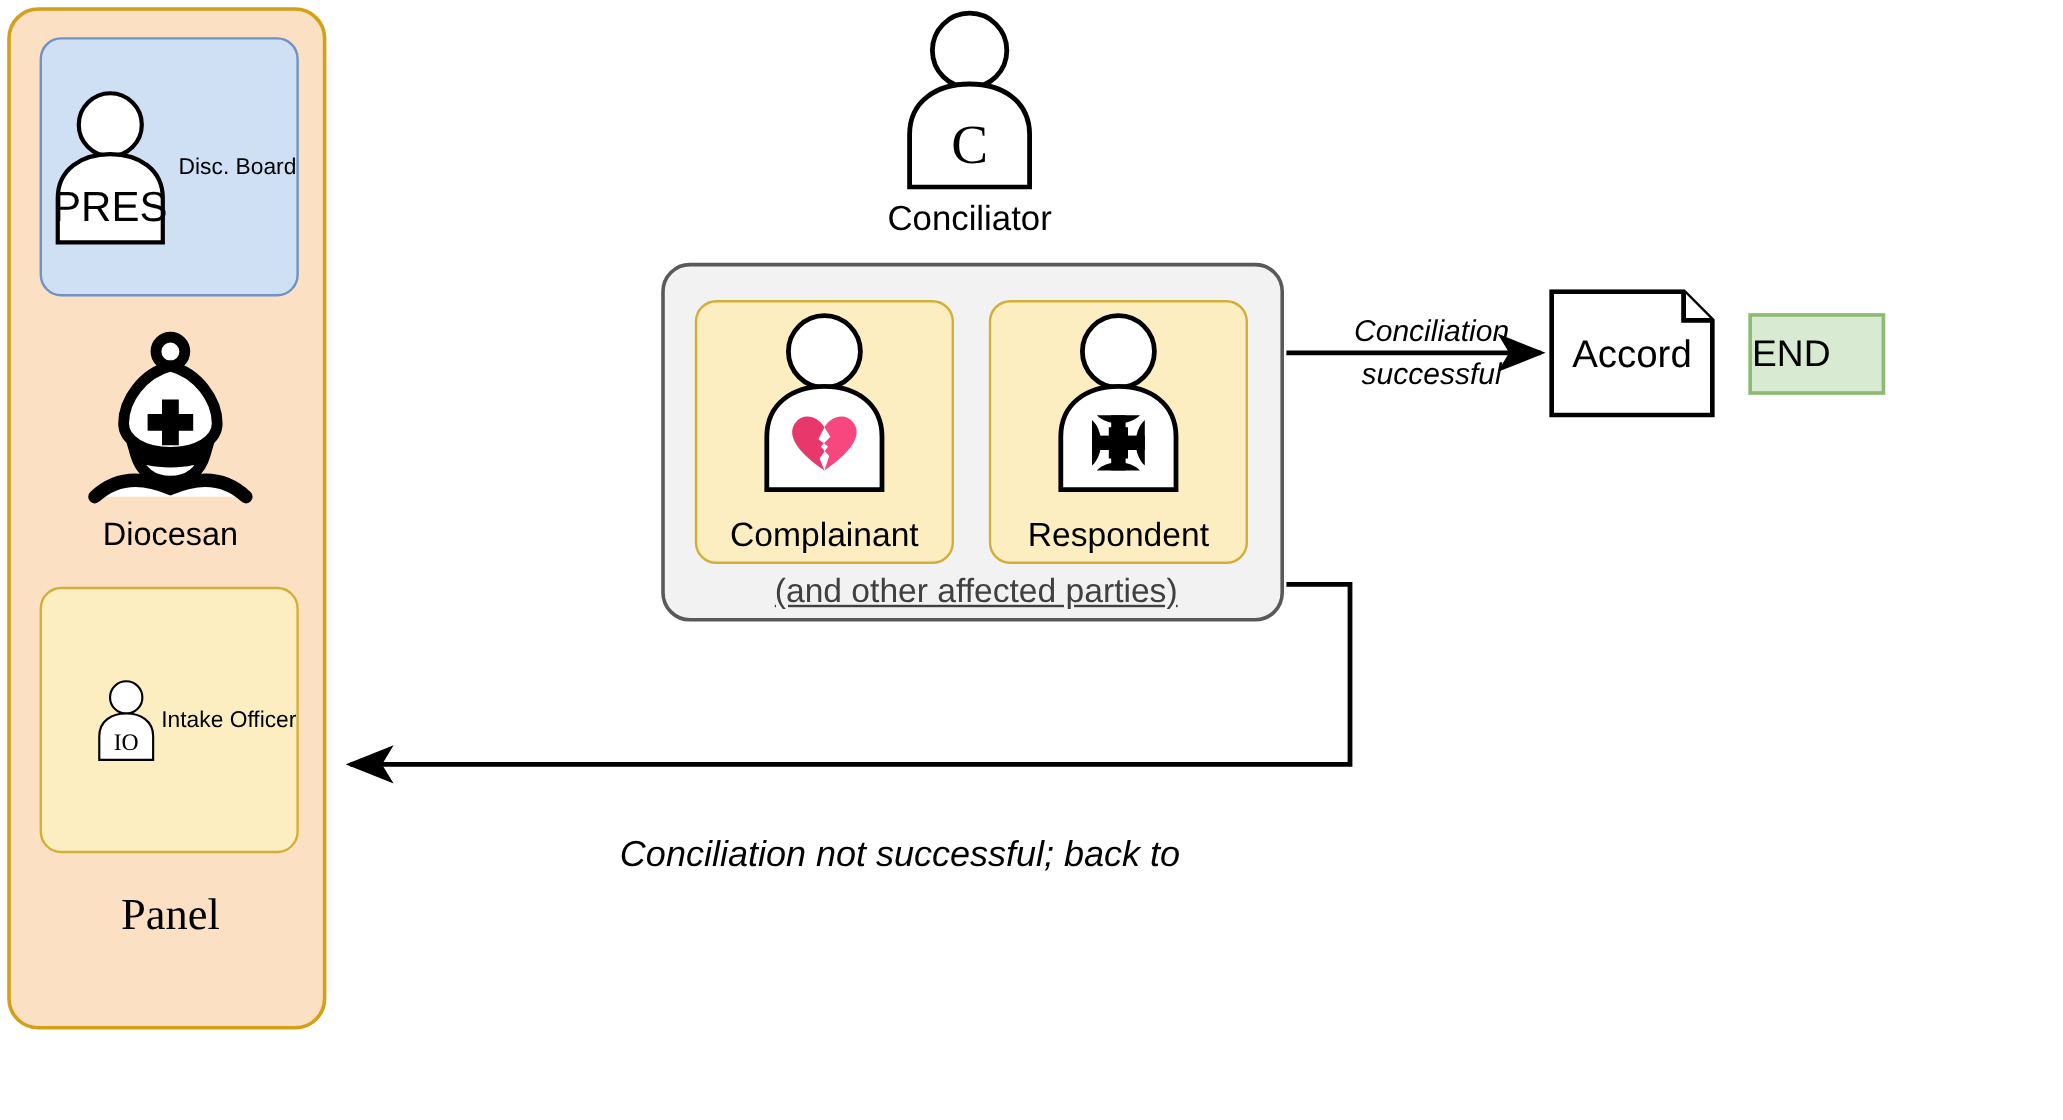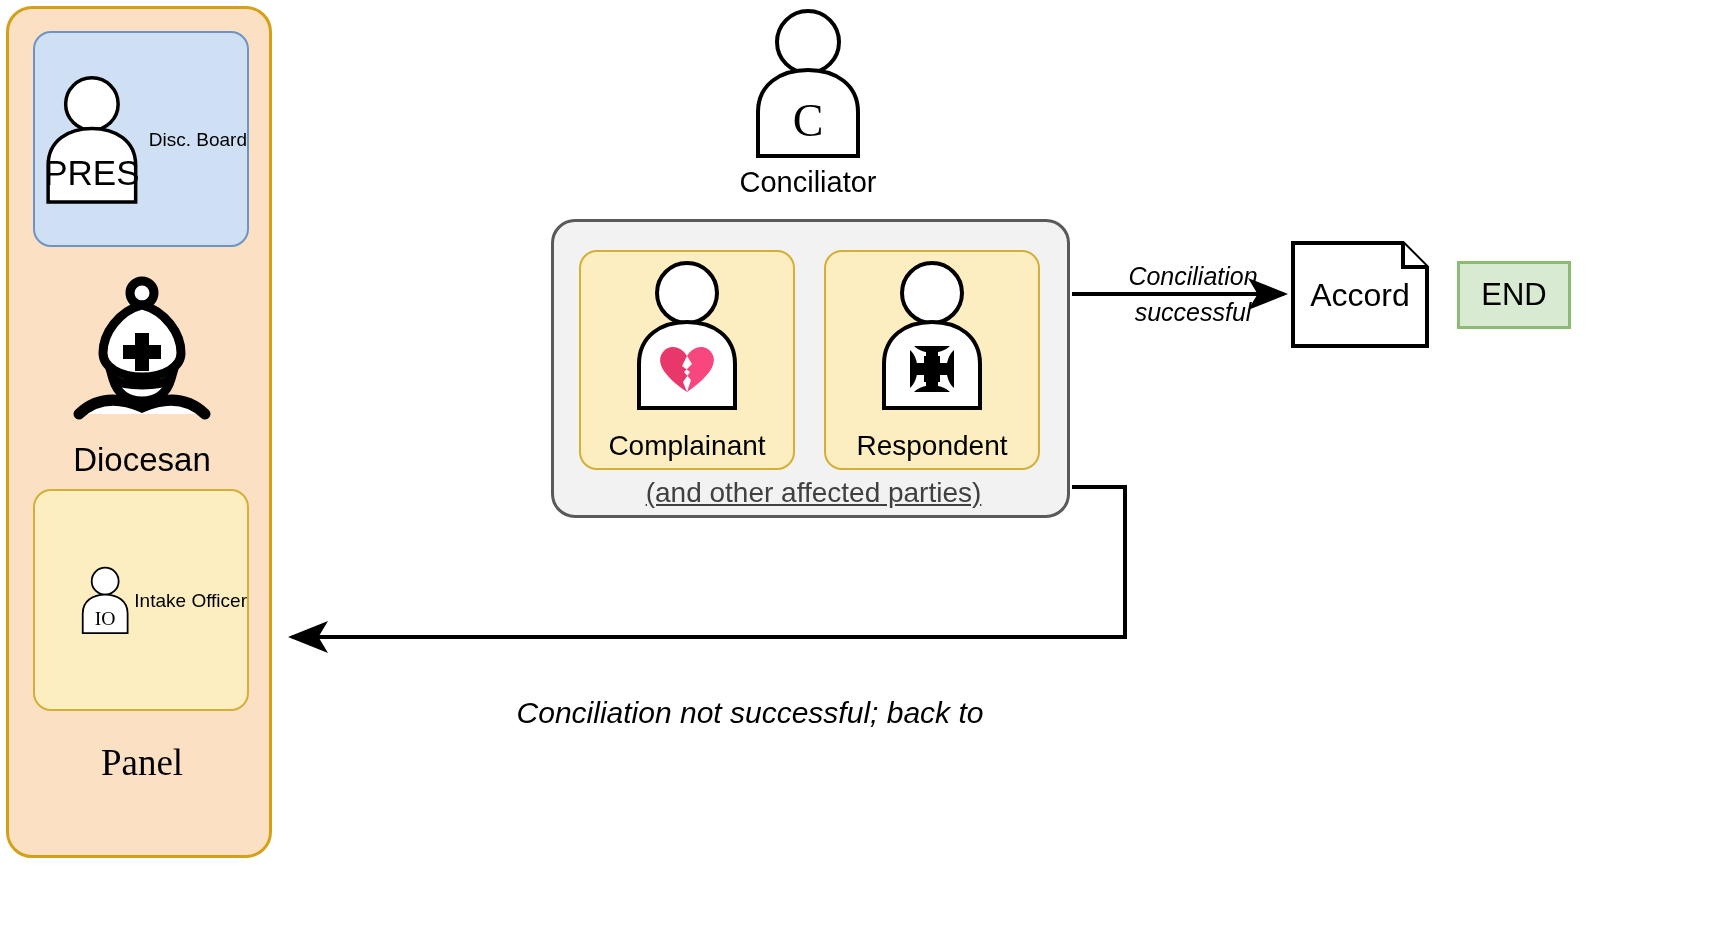--- a/index.html
+++ b/index.html
@@ -68,23 +68,23 @@
   }
 
   #diocesan-block {
     position: absolute;
     left: 0;
     top: 262px;
     width: 266px;
     text-align: center;
   }
   #diocesan-label {
-    font-size: 33px;
-    color: #000;
-    margin-top: 16px;
+    font-size: 27px;
+    color: #000;
+    margin-top: 4px;
   }
 
   #reference-panel-title {
     position: absolute;
     left: 0;
     top: 728px;
     width: 266px;
     text-align: center;
     font-family: "Liberation Serif", serif;
     font-size: 37px;
@@ -171,21 +171,21 @@
     position: absolute;
     left: 1457px;
     top: 261px;
     width: 114px;
     height: 68px;
     background: #d9ead3;
     border: 3px solid #8dbb74;
     box-sizing: border-box;
     display: flex;
     align-items: center;
-    justify-content: center;
+    justify-content: flex-start;
   }
   #end-label {
     font-size: 31px;
     color: #000;
   }
 
   
   #edge-label-success {
     position: absolute;
     left: 1098px;

